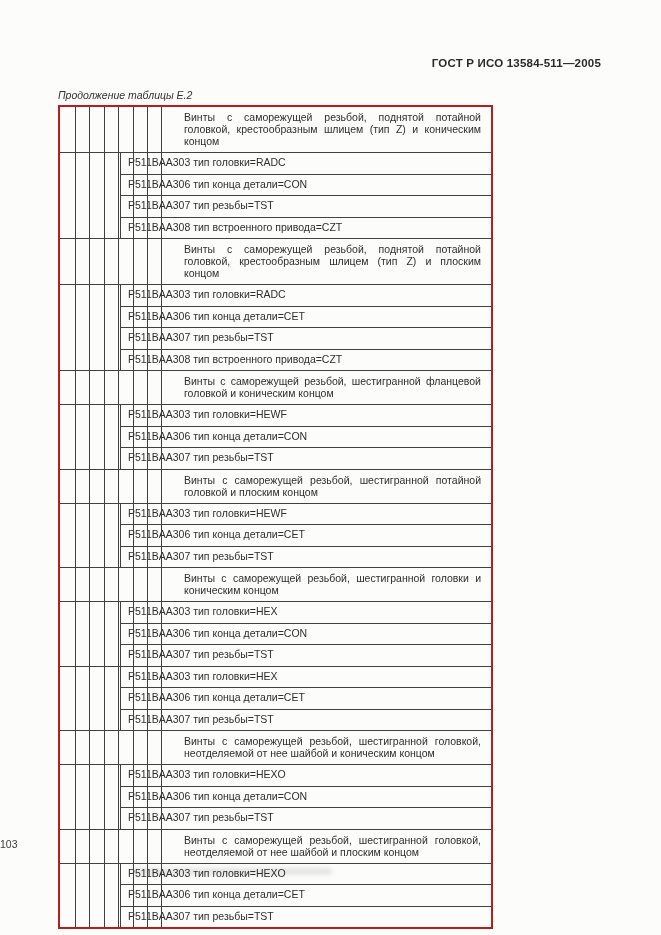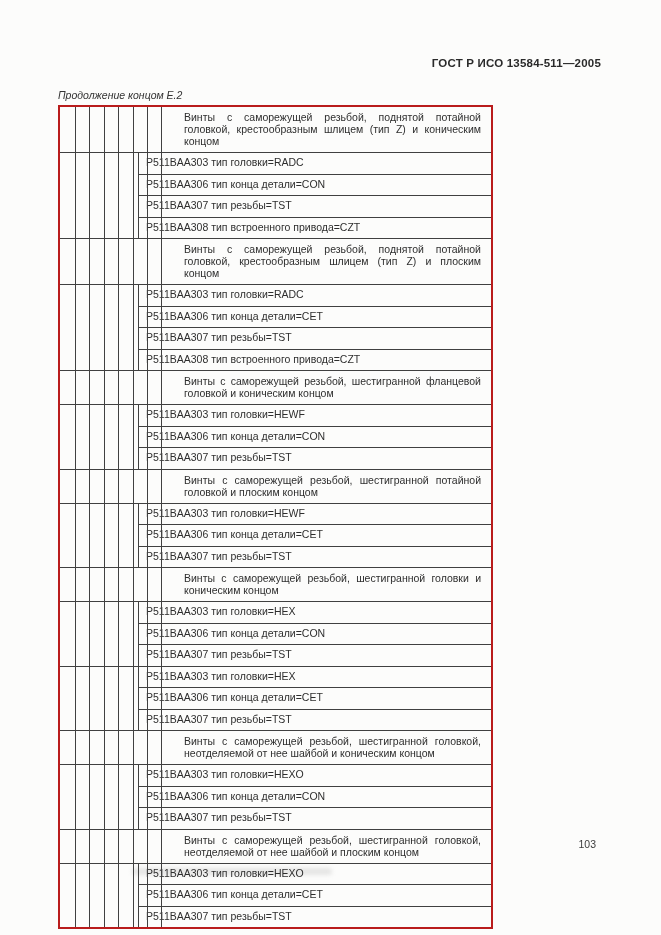--- a/index.html
+++ b/index.html
@@ -63,58 +63,58 @@
     line-height: 12px;
     text-align: justify;
     min-height: 20px;
     color: #2e2e2e;
   }
 
   .props { position: relative; }
 
   
   .prop-row {
-    margin-left: 78px;
+    margin-left: 60px;
     border-left: 1px solid #404040;
     border-bottom: 1px solid #404040;
     padding: 4px 8px 5px 7px;
     font-size: 10.5px;
     line-height: 11.5px;
     min-height: 20px;
     white-space: nowrap;
     overflow: hidden;
     color: #2e2e2e;
   }
   .prop-row:last-child { border-bottom: none; }
 
   .page-number {
     position: absolute;
     top: 838px; left: 0; width: 596px;
-    text-align: right;
+    text-align: left;
     font-size: 10.5px;
     color: #3c3c3c;
   }
 
   .scan-artifact {
     position: absolute;
     top: 868px; left: 132px;
     width: 200px; height: 7px;
     background: rgba(150,150,150,0.22);
     filter: blur(2px);
     border-radius: 4px;
   }
 </style>
 </head>
 <body>
 
 <div class="page">
 
   <div class="doc-header">ГОСТ Р ИСО 13584-511—2005</div>
 
-  <div class="table-caption">Продолжение концом Е.2</div>
+  <div class="table-caption">Продолжение таблицы Е.2</div>
 
   <div class="gost-table">
     <div class="vlines" id="vlines">
         <div class="vcell first"></div>
         <div class="vcell"></div>
         <div class="vcell"></div>
         <div class="vcell"></div>
         <div class="vcell"></div>
         <div class="vcell"></div>
         <div class="vcell"></div>

